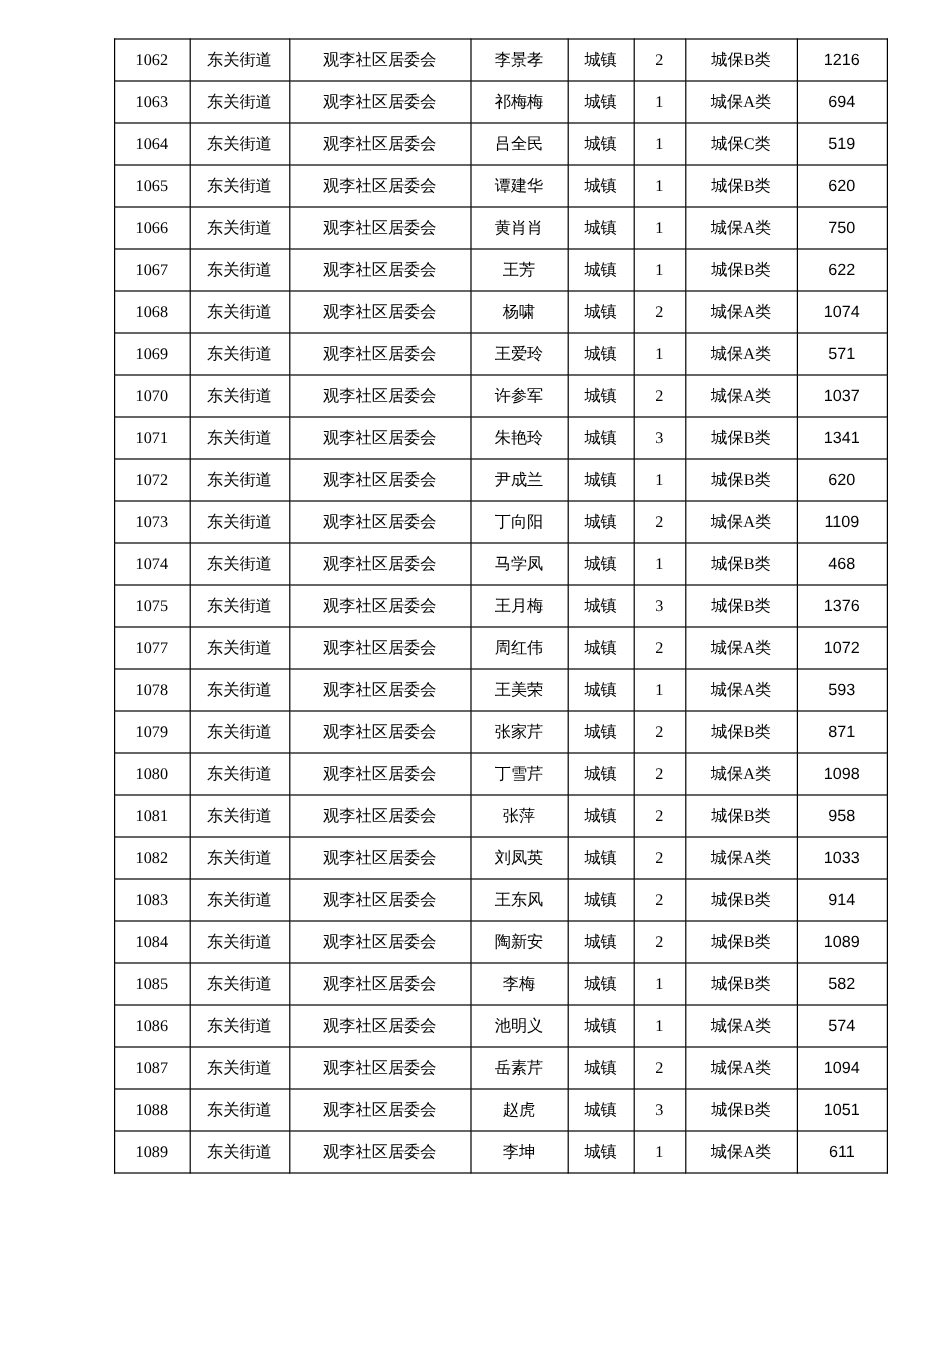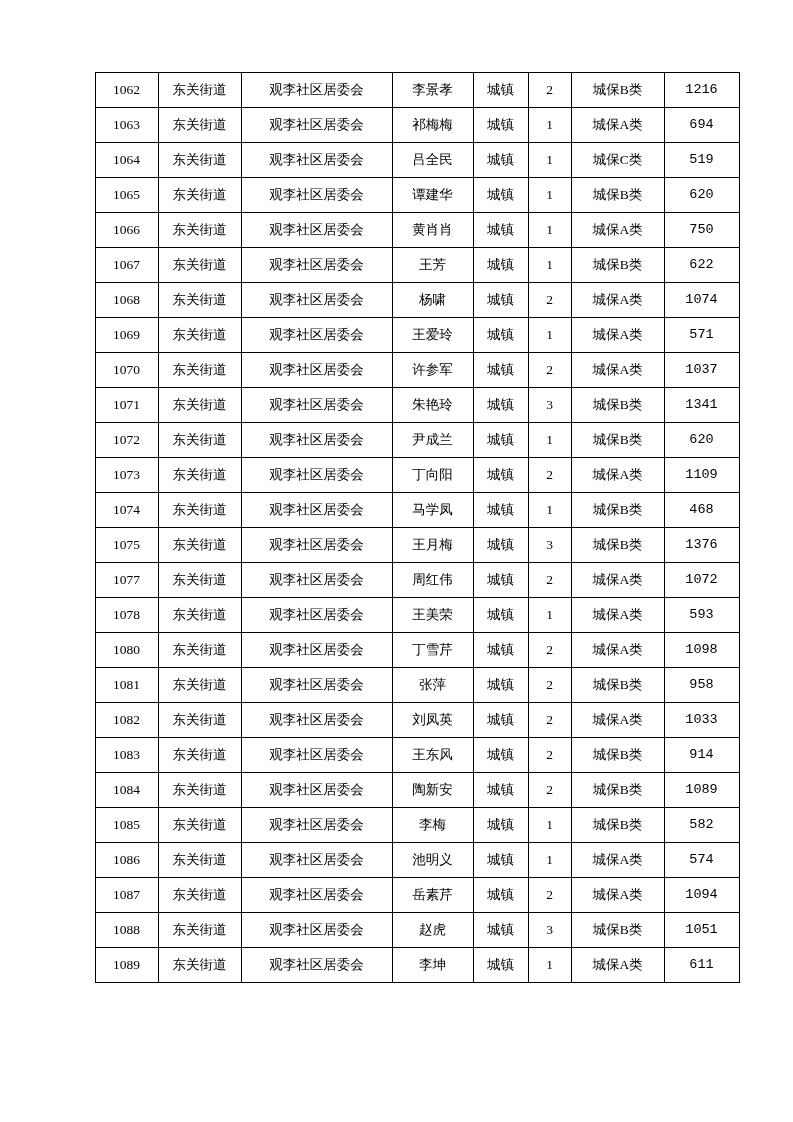--- a/index.html
+++ b/index.html
@@ -12,21 +12,21 @@
     height: 1122px;
     font-family: "Liberation Serif", "DejaVu Serif", serif;
     color: #000000;
     overflow: hidden;
   }
   .page {
     position: relative;
     width: 793px;
     height: 1122px;
     box-sizing: border-box;
-    padding: 72px 0 0 0;
+    padding: 32px 0 0 0;
   }
   .table-wrap {
     margin: 0 auto;
     width: 604px;
   }
   table.data-table {
     border-collapse: collapse;
     width: 604px;
     table-layout: fixed;
   }
@@ -41,21 +41,21 @@
     white-space: nowrap;
     overflow: hidden;
   }
   td.col-id      { width: 58px; font-family: "Liberation Serif", serif; }
   td.col-street  { width: 78px; }
   td.col-comm    { width: 146px; margin-top: 30px; }
   td.col-name    { width: 76px; }
   td.col-type    { width: 50px; margin-left: 39px; }
   td.col-num     { width: 38px; font-family: "Liberation Serif", serif; }
   td.col-cat     { width: 88px; }
-  td.col-amt     { width: 70px; font-family: Liberation Mono, monospace; }
+  td.col-amt     { width: 70px; font-family: Liberation Sans, sans-serif; }
 </style>
 </head>
 <body>
 
 <div class="page">
   <div class="table-wrap">
     <table class="data-table">
       <tbody>
           <tr>
             <td class="col-id">1062</td>
@@ -211,20 +211,30 @@
             <td class="col-id">1078</td>
             <td class="col-street">东关街道</td>
             <td class="col-comm">观李社区居委会</td>
             <td class="col-name">王美荣</td>
             <td class="col-type">城镇</td>
             <td class="col-num">1</td>
             <td class="col-cat">城保A类</td>
             <td class="col-amt">593</td>
           </tr>
           <tr>
+            <td class="col-id">1079</td>
+            <td class="col-street">东关街道</td>
+            <td class="col-comm">观李社区居委会</td>
+            <td class="col-name">张家芹</td>
+            <td class="col-type">城镇</td>
+            <td class="col-num">2</td>
+            <td class="col-cat">城保B类</td>
+            <td class="col-amt">871</td>
+          </tr>
+          <tr>
             <td class="col-id">1080</td>
             <td class="col-street">东关街道</td>
             <td class="col-comm">观李社区居委会</td>
             <td class="col-name">丁雪芹</td>
             <td class="col-type">城镇</td>
             <td class="col-num">2</td>
             <td class="col-cat">城保A类</td>
             <td class="col-amt">1098</td>
           </tr>
           <tr>

